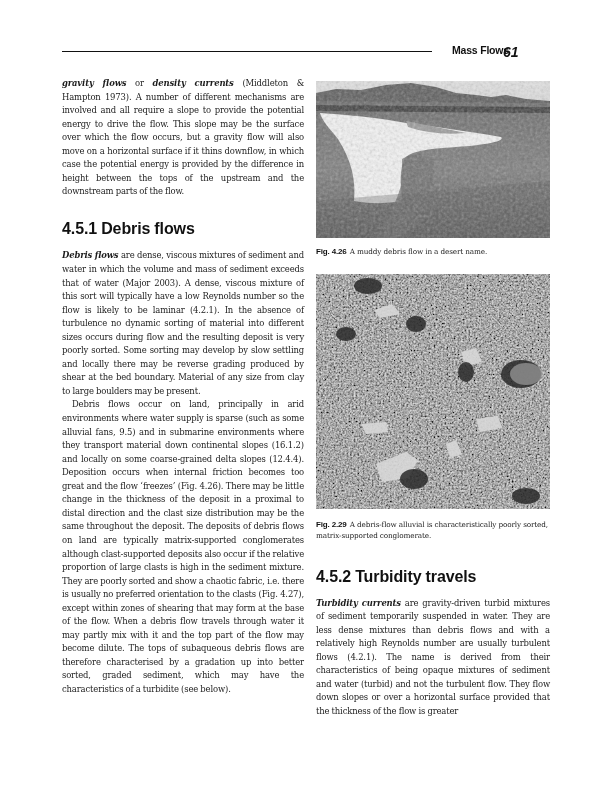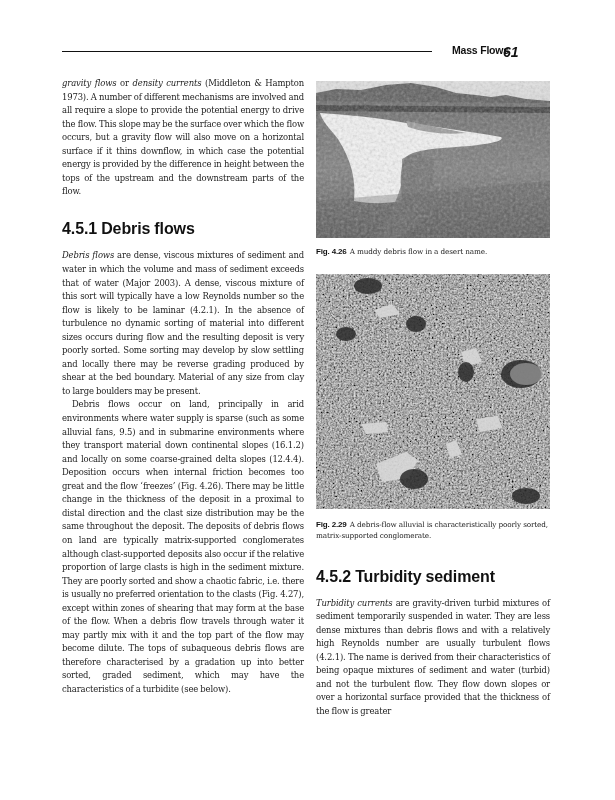--- a/index.html
+++ b/index.html
@@ -9,21 +9,21 @@
     .hdr-rule { position: absolute; left: 62px; top: 51px; width: 370px; height: 0; border-top: 1.2px solid #111; }
     .hdr-title { position: absolute; left: 452px; top: 44px; font-family: "Liberation Sans", sans-serif; font-weight: bold; font-size: 10.5px; letter-spacing: -0.2px; color: #111; }
     .hdr-page { position: absolute; left: 503px; top: 44px; font-family: "Liberation Sans", sans-serif; font-weight: bold; font-size: 14px; color: #111; font-style: italic; }
 
     .col { position: absolute; font-family: "DejaVu Serif", serif; font-size: 8.45px; line-height: 13.55px; text-align: justify; letter-spacing: -0.15px; word-spacing: -0.3px; color: #1c1c1c; }
     .col p { margin: 0; hyphens: manual; }
     .col p.indent { text-indent: 10px; }
     .left-col { left: 62px; top: 77px; width: 242px; }
     .right-col { left: 316px; width: 234px; }
 
-    .term { font-weight: normal; font-style: italic; }
+    .term { font-weight: bold; font-style: italic; }
     .ref { }
 
     .section-heading { font-family: "Liberation Sans", sans-serif; font-weight: bold; font-size: 16px; color: #111; letter-spacing: -0.1px; }
 
     .photo { position: absolute; left: 316px; width: 234px; overflow: hidden; }
     .photo svg { display: block; width: 100%; height: 100%; }
     .photo1 { top: 81px; height: 157px; }
     .photo2 { top: 274px; height: 235px; }
 
     .caption { position: absolute; left: 316px; width: 240px; font-family: "DejaVu Serif", serif; font-size: 7.3px; line-height: 11.2px; color: #1c1c1c; letter-spacing: -0.15px; }
@@ -123,18 +123,18 @@
         <ellipse cx="210" cy="100" rx="16" ry="11"></ellipse>
       </g>
     </svg>
   </div>
 
   <div class="caption" style="top: 519px;">
     <span class="fig-label">Fig. 2.29</span><span>A debris-flow alluvial is characteristically poorly sorted, matrix-supported conglomerate.</span>
   </div>
 
   <div class="col right-col" style="top: 570px;">
-    <div class="section-heading">4.5.2  Turbidity sediment</div>
+    <div class="section-heading">4.5.2  Turbidity travels</div>
     <div style="height: 13px;"></div>
     <p><span class="term">Turbidity currents</span><span> are gravity-driven turbid mix­tures of sediment temporarily suspended in water. They are less dense mixtures than debris flows and with a relatively high Reynolds number are usually turbulent flows (</span><span class="ref">4.2.1</span><span>). The name is derived from their characteristics of being opaque mixtures of sedi­ment and water (turbid) and not the turbulent flow. They flow down slopes or over a horizontal surface provided that the thickness of the flow is greater</span></p>
   </div>
 
 </div>
 
 </body></html>

